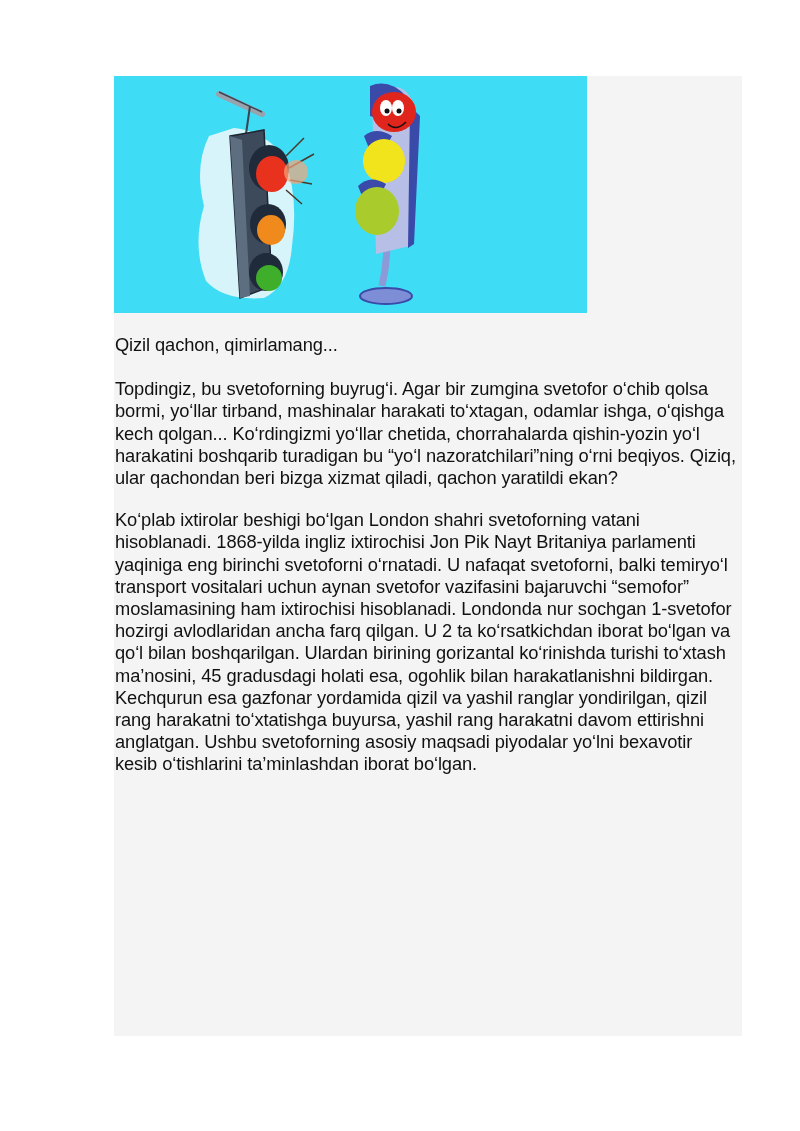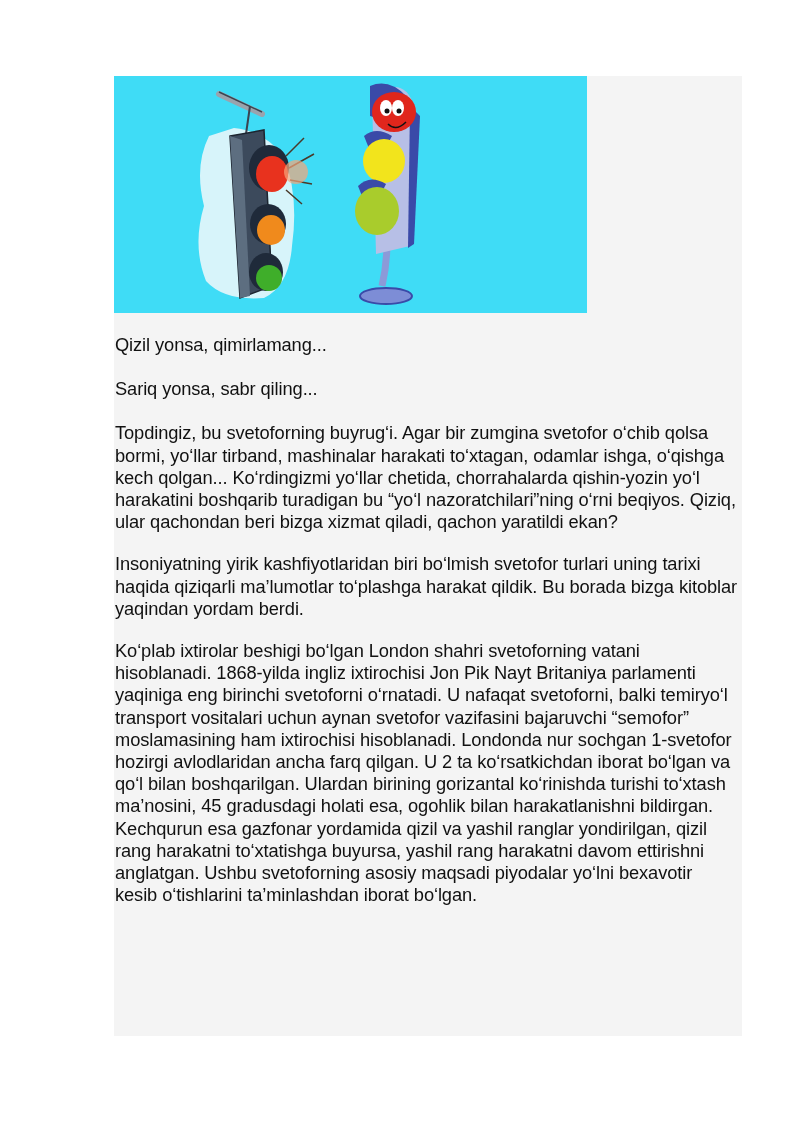--- a/index.html
+++ b/index.html
@@ -53,20 +53,18 @@
         <path d="M274 48 Q282 56 292 46" stroke="#111" stroke-width="1.5" fill="none"></path>
         <path d="M250 60 Q262 50 278 60 L262 90 Z" fill="#3a4aa8"></path>
         <ellipse cx="270" cy="85" rx="21" ry="22" fill="#f2e41c"></ellipse>
         <path d="M244 110 Q256 98 272 108 L256 140 Z" fill="#3a4aa8"></path>
         <ellipse cx="263" cy="135" rx="22" ry="24" fill="#a9cc2c"></ellipse>
       </g>
     </svg>
   </div>
 
   <div class="text">
-    <p class="short">Qizil yonsa, qimirlamang...</p>
-    <p class="short">Sariq yonsa, sabr qiling...</p>
+    <p class="short">Qizil qachon, qimirlamang...</p>
     <p>Topdingiz, bu svetoforning buyrug‘i. Agar bir zumgina svetofor o‘chib qolsa bormi, yo‘llar tirband, mashinalar harakati to‘xtagan, odamlar ishga, o‘qishga kech qolgan... Ko‘rdingizmi yo‘llar chetida, chorrahalarda qishin-yozin yo‘l harakatini boshqarib turadigan bu “yo‘l nazoratchilari”ning o‘rni beqiyos. Qiziq, ular qachondan beri bizga xizmat qiladi, qachon yaratildi ekan?</p>
-    <p>Insoniyatning yirik kashfiyotlaridan biri bo‘lmish svetofor turlari uning tarixi haqida qiziqarli ma’lumotlar to‘plashga harakat qildik. Bu borada bizga kitoblar yaqindan yordam berdi.</p>
     <p>Ko‘plab ixtirolar beshigi bo‘lgan London shahri svetoforning vatani hisoblanadi. 1868-yilda ingliz ixtirochisi Jon Pik Nayt Britaniya parlamenti yaqiniga eng birinchi svetoforni o‘rnatadi. U nafaqat svetoforni, balki temiryo‘l transport vositalari uchun aynan svetofor vazifasini bajaruvchi “semofor” moslamasining ham ixtirochisi hisoblanadi. Londonda nur sochgan 1-svetofor hozirgi avlodlaridan ancha farq qilgan. U 2 ta ko‘rsatkichdan iborat bo‘lgan va qo‘l bilan boshqarilgan. Ulardan birining gorizantal ko‘rinishda turishi to‘xtash ma’nosini, 45 gradusdagi holati esa, ogohlik bilan harakatlanishni bildirgan. Kechqurun esa gazfonar yordamida qizil va yashil ranglar yondirilgan, qizil rang harakatni to‘xtatishga buyursa, yashil rang harakatni davom ettirishni anglatgan. Ushbu svetoforning asosiy maqsadi piyodalar yo‘lni bexavotir kesib o‘tishlarini ta’minlashdan iborat bo‘lgan.</p>
   </div>
 
 </div>
 
 </body></html>

